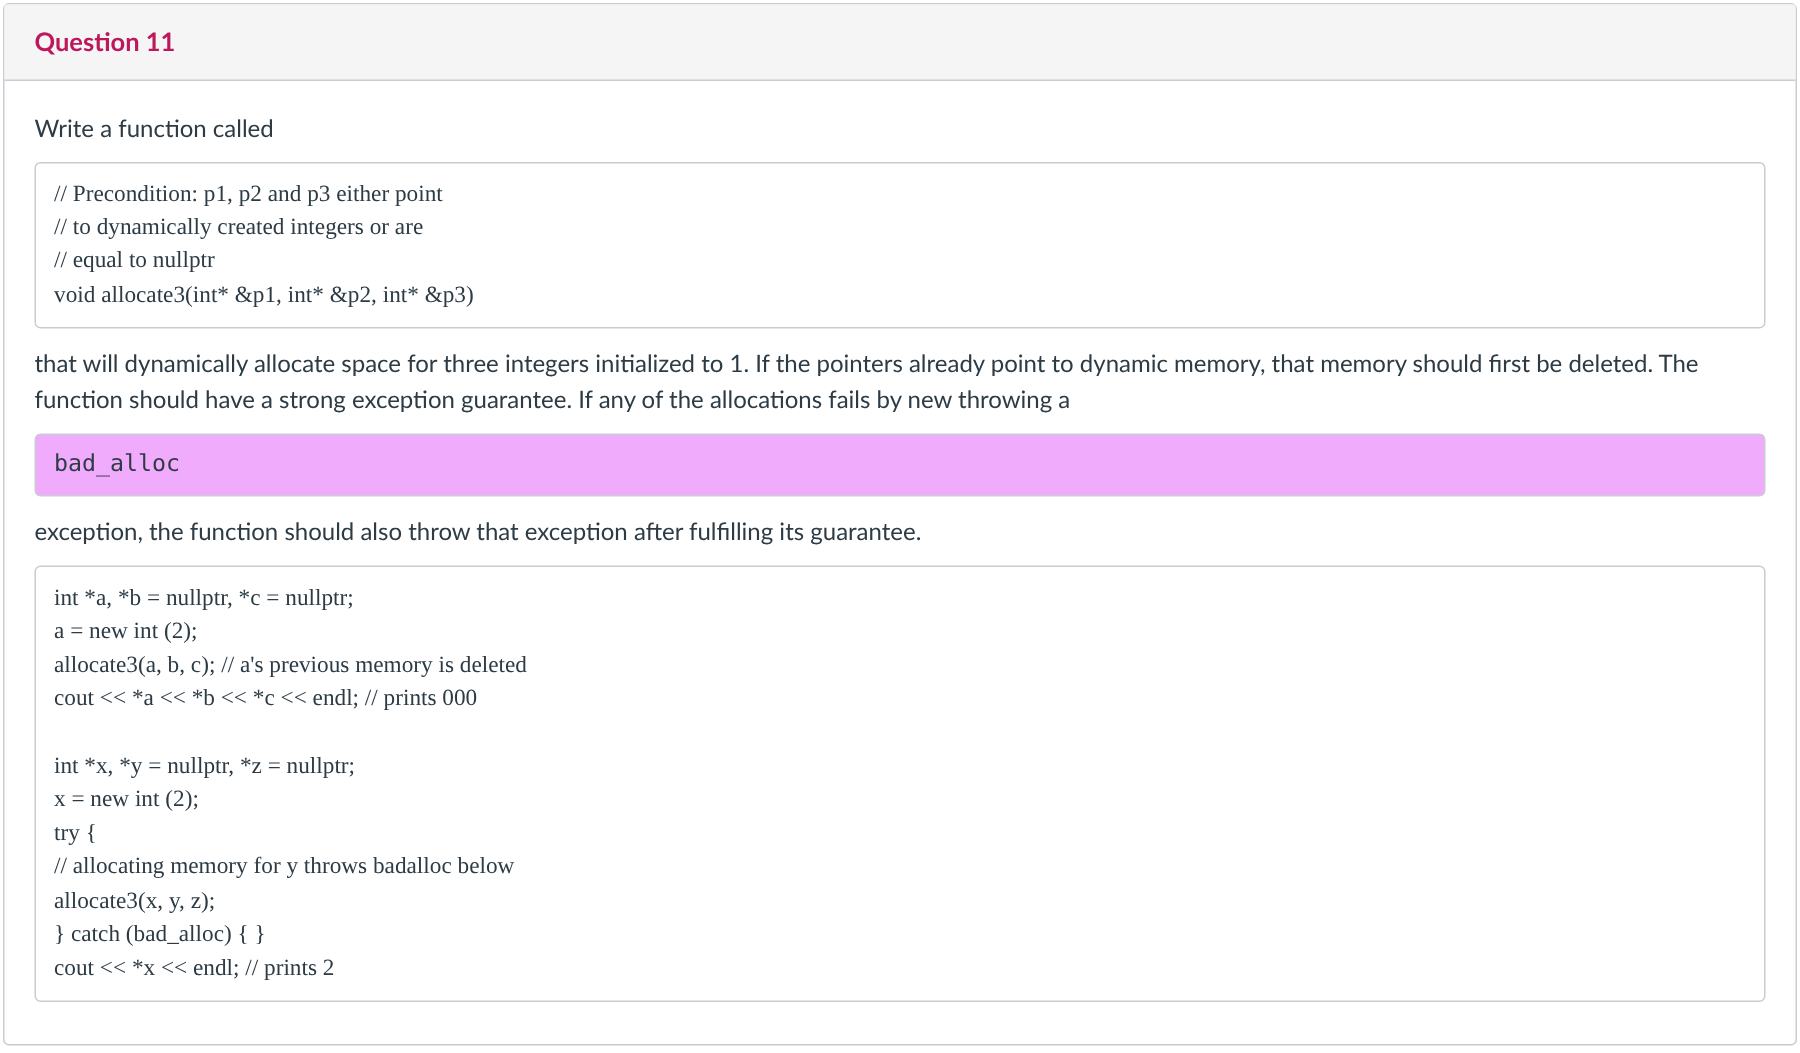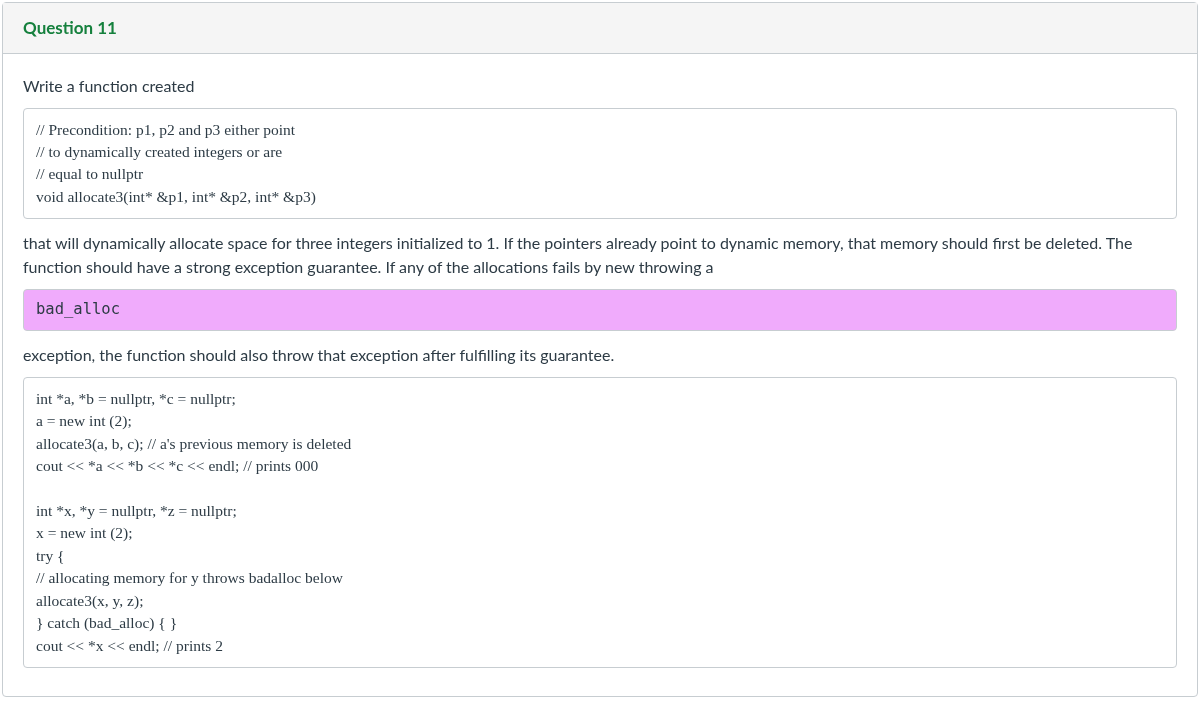--- a/index.html
+++ b/index.html
@@ -25,21 +25,21 @@
       background: #f5f5f5;
       border-bottom: 1px solid #c7cdd1;
       padding: 12px 20px;
       display: flex;
       justify-content: space-between;
       align-items: center;
     }
     .question-title {
       font-weight: 700;
       font-size: 17px;
-      color: #15803d;
+      color: #be185d;
     }
     .question-body {
       padding: 20px 20px 16px 20px;
     }
     .prose {
       font-size: 16px;
       color: #2d3b45;
       margin-bottom: 10px;
       margin-top: 6px;
     }
@@ -72,21 +72,21 @@
     }
   </style>
 </head>
 <body>
 
 <div class="question-container">
   <div class="question-header">
     <span class="question-title">Question 11</span>
   </div>
   <div class="question-body">
-    <p class="prose">Write a function created</p>
+    <p class="prose">Write a function called</p>
     <pre class="code-block">// Precondition: p1, p2 and p3 either point
 // to dynamically created integers or are
 // equal to nullptr
 void allocate3(int* &amp;p1, int* &amp;p2, int* &amp;p3)</pre>
     <p class="prose">that will dynamically allocate space for three integers initialized to 1. If the pointers already point to dynamic memory, that memory should first be deleted. The function should have a strong exception guarantee. If any of the allocations fails by new throwing a</p>
     <div class="inline-code-block">bad_alloc</div>
     <p class="prose">exception, the function should also throw that exception after fulfilling its guarantee.</p>
     <pre class="code-block">int *a, *b = nullptr, *c = nullptr;
 a = new int (2);
 allocate3(a, b, c); // a's previous memory is deleted

